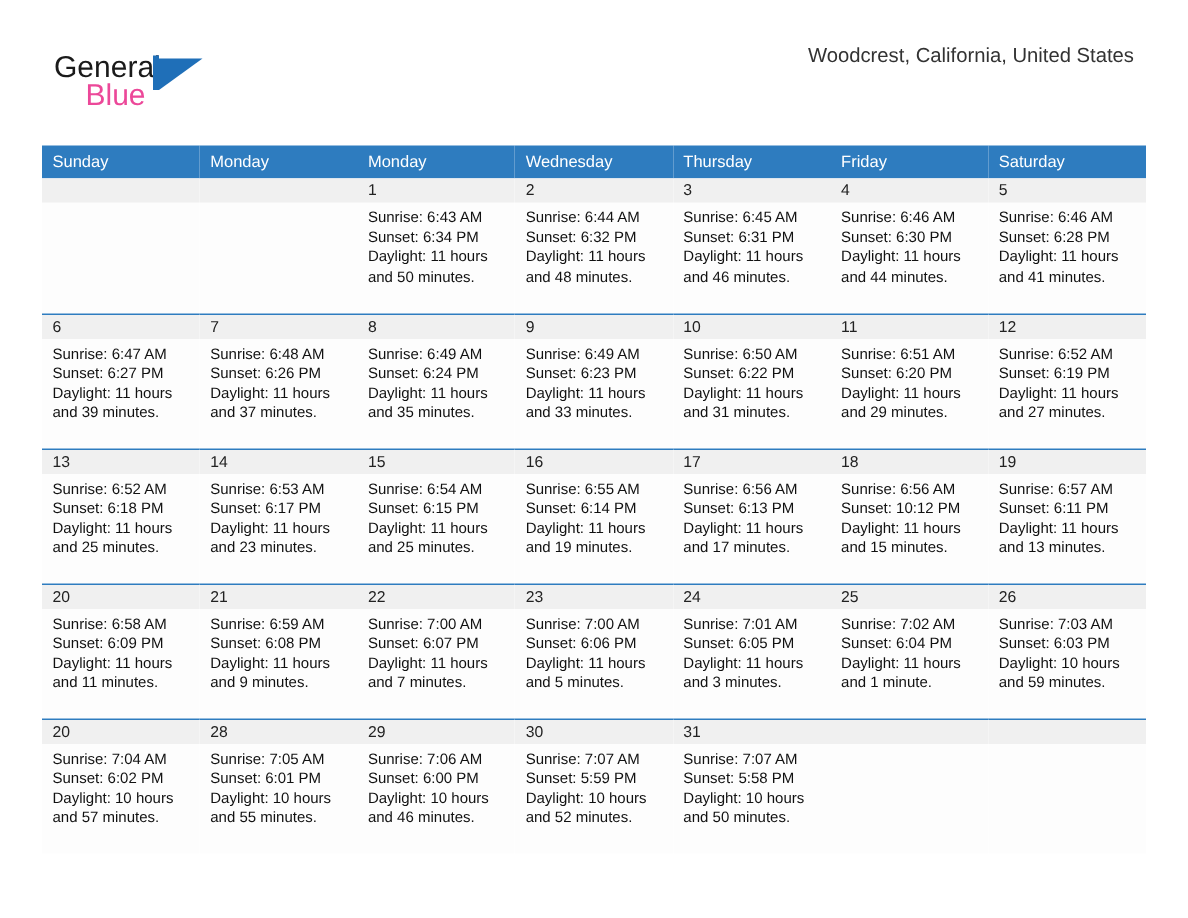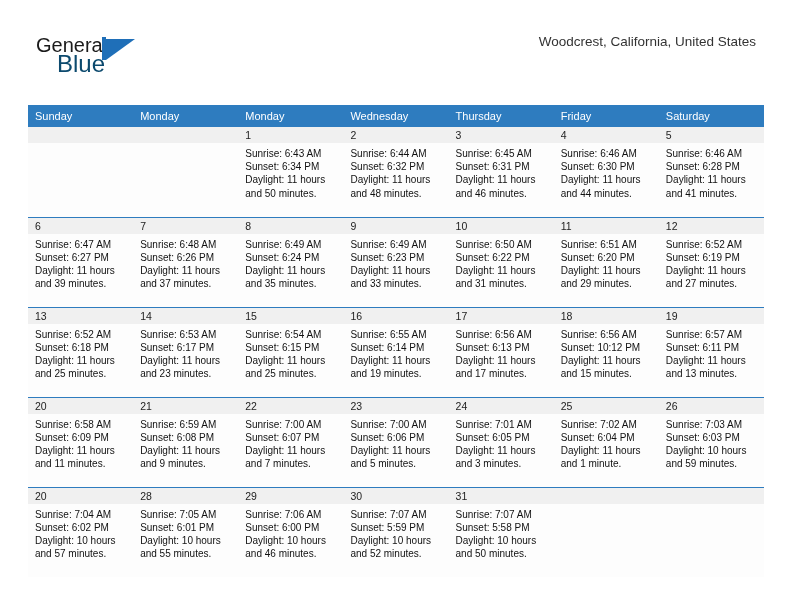--- a/index.html
+++ b/index.html
@@ -44,22 +44,22 @@
     font-size: 20px;
     color: #1a1a1a;
     letter-spacing: 0px;
     line-height: 22px;
     font-weight: 400;
   }
   .brand-blue {
     position: absolute;
     left: 21px;
     top: 19px;
-    font-size: 24px;
-    color: #0c4a6e;
+    font-size: 20px;
+    color: #ec4899;
     line-height: 22px;
     font-weight: 400;
   }
   .brand-flag {
     position: absolute;
     left: 66px;
     top: 3px;
     width: 33px;
     height: 23px;
   }
@@ -88,33 +88,32 @@
     text-align: right;
   }
   .cal-title {
     font-size: 27px;
     color: #222222;
     line-height: 34px;
     font-weight: 400;
     white-space: nowrap;
   }
   .cal-subtitle {
-    margin-top: 5px;
     font-size: 13.5px;
     color: #333333;
     line-height: 18px;
     font-weight: 400;
     white-space: nowrap;
   }
 
   
   .calendar {
     position: absolute;
     left: 28px;
-    top: 105px;
+    top: 97px;
     width: 736px;
     border-collapse: collapse;
     table-layout: fixed;
   }
   .calendar th {
     background: #2e7cbf;
     color: #ffffff;
     font-size: 11px;
     font-weight: 400;
     text-align: left;

